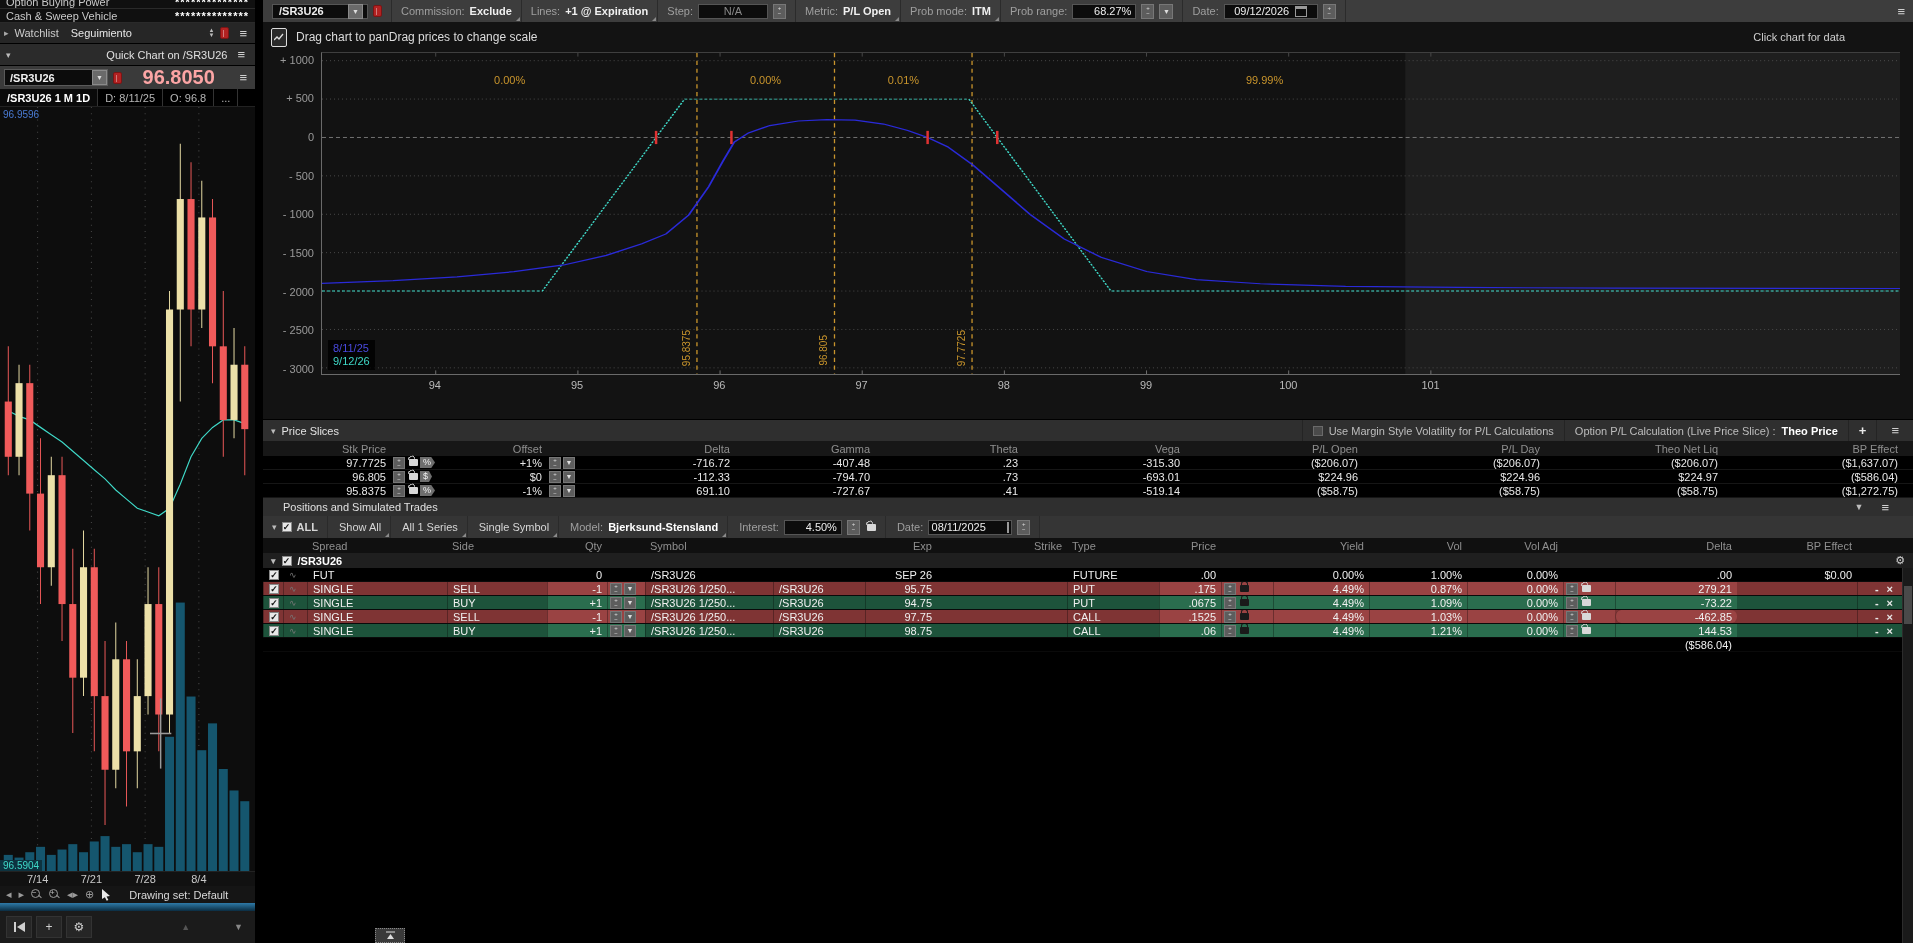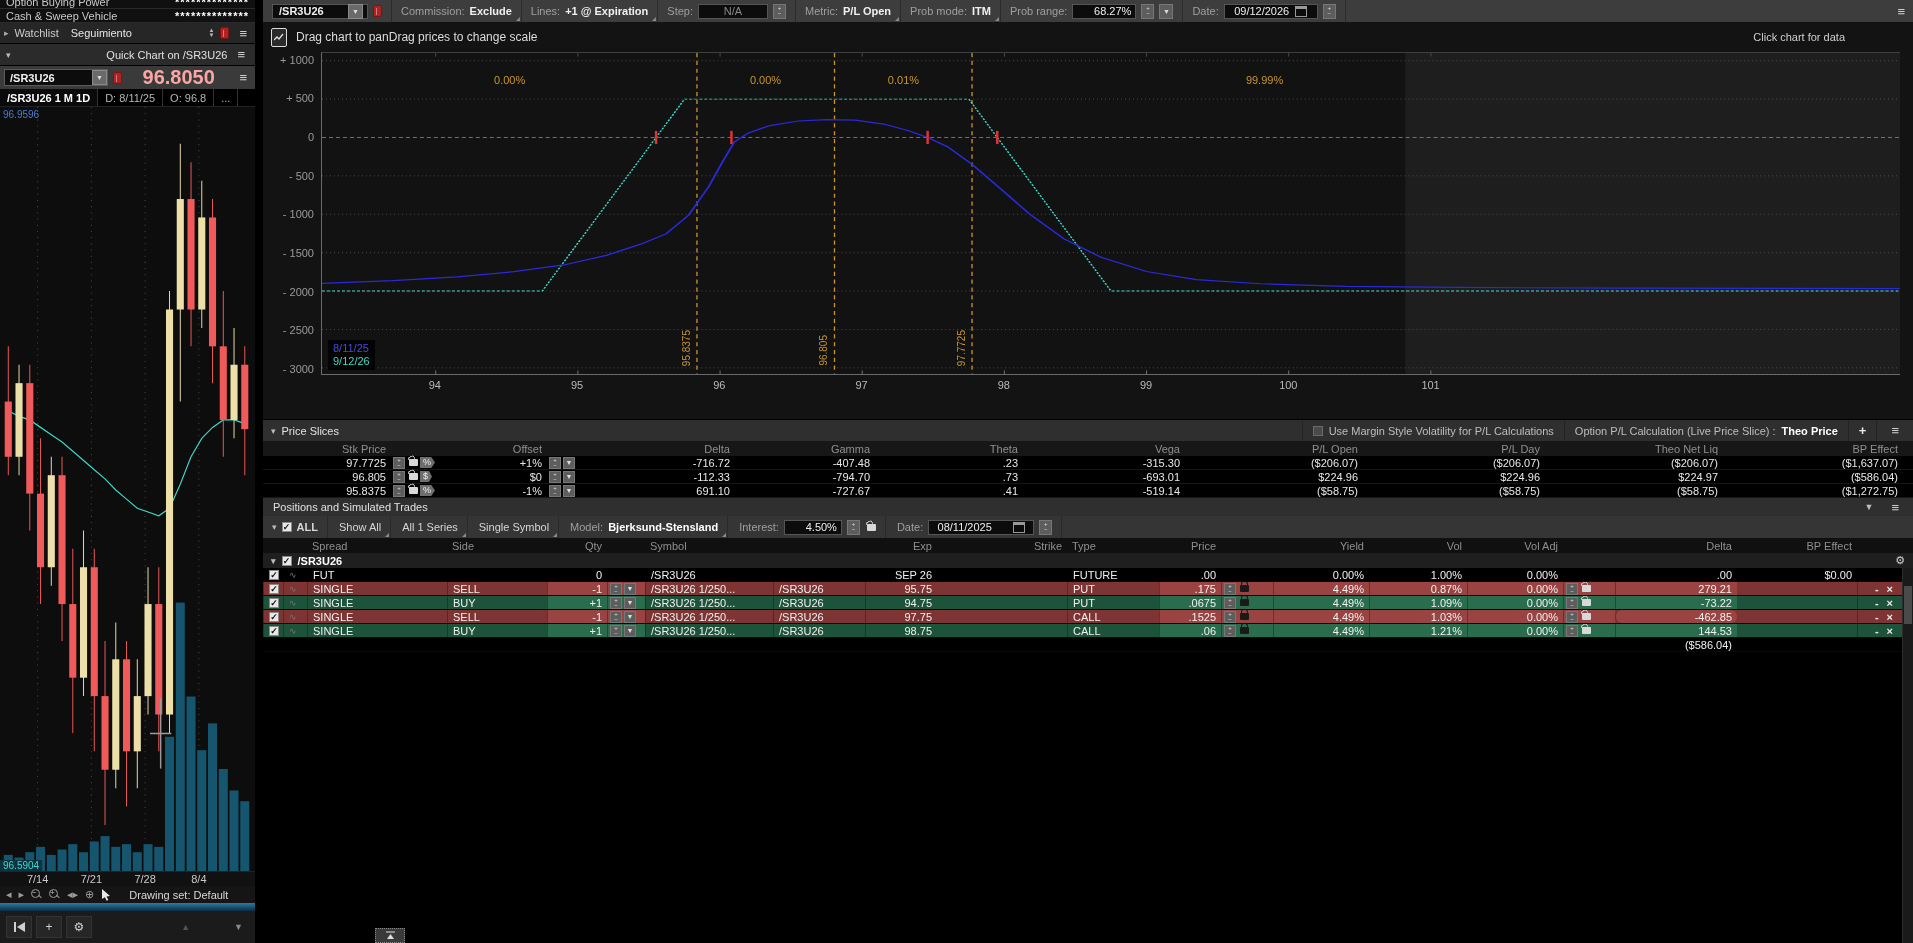--- a/index.html
+++ b/index.html
@@ -107,21 +107,21 @@
   .lock{width:9px;height:7px;background:#d8d8d8;border-radius:1px;position:relative;margin-left:2px;flex:none;}
   .lock::before{content:"";position:absolute;width:5px;height:5px;border:1px solid #d8d8d8;border-bottom:none;
     border-radius:3px 3px 0 0;top:-4px;left:1px;}
   .lock.open::before{transform:rotate(-25deg) translateX(-2px);}
   .lock.dark{background:#1a1a1a;}
   .lock.dark::before{border-color:#1a1a1a;}
   .tag{height:11px;padding:0 4px 0 3px;background:#6e6e6e;color:#f0f0f0;font-size:9px;line-height:11px;
     clip-path:polygon(0 0,75% 0,100% 50%,75% 100%,0 100%);}
 
   
-  .pos-title{height:18px;background:#2f2f2f;display:flex;align-items:center;padding:0 10px;flex:none;color:#e0e0e0;}
+  .pos-title{height:18px;background:#2f2f2f;display:flex;align-items:center;padding:0 20px;flex:none;color:#e0e0e0;}
   .pos-title .icons{margin-left:auto;display:flex;gap:14px;align-items:center;color:#bdbdbd;}
   .pos-toolbar{height:22px;background:#353535;display:flex;align-items:center;flex:none;gap:2px;}
   .pt-item{display:flex;align-items:center;gap:5px;height:100%;padding:0 9px;border-right:1px solid #2a2a2a;position:relative;color:#d6d6d6;}
   .grid-pos{display:grid;grid-template-columns:20px 24px 140px 100px 60px 38px 128px 92px 72px 130px 92px 62px 52px 96px 98px 96px 52px 122px 120px 47px;}
   .pos-cols{height:15px;background:#101010;color:#8f8f8f;align-items:center;flex:none;}
   .group-row{height:15px;background:#1f1f1f;display:flex;align-items:center;gap:6px;padding:0 8px;flex:none;color:#fff;font-weight:bold;}
   .group-row .gear{margin-left:auto;color:#cfcfcf;font-weight:normal;}
   .pos-row{height:14px;align-items:center;color:#f0f0f0;border-bottom:1px solid #0a0a0a;}
   .pos-row.fut{background:#000;}
   .pos-row.sell{background:#7f3434;}
@@ -608,21 +608,21 @@
             <span>4.50%</span>
           </span>
         <span class="stepper">
             <span>+</span>
             <span>−</span>
           </span>
         <span class="lock open"></span>
       </div>
       <div class="pt-item">
         <span class="lbl" style="color:#9f9f9f;">Date:</span>
-        <span class="mini-input" style="width:106px;justify-content:center;gap:15px;">
+        <span class="mini-input" style="width:84px;justify-content:center;gap:15px;">
           <span>08/11/2025</span>
           <span class="cal" style="margin-left:6px;"></span>
         </span>
         <span class="stepper">
             <span>+</span>
             <span>−</span>
           </span>
       </div>
     </div>
     <div class="grid-pos pos-cols" id="posCols">

